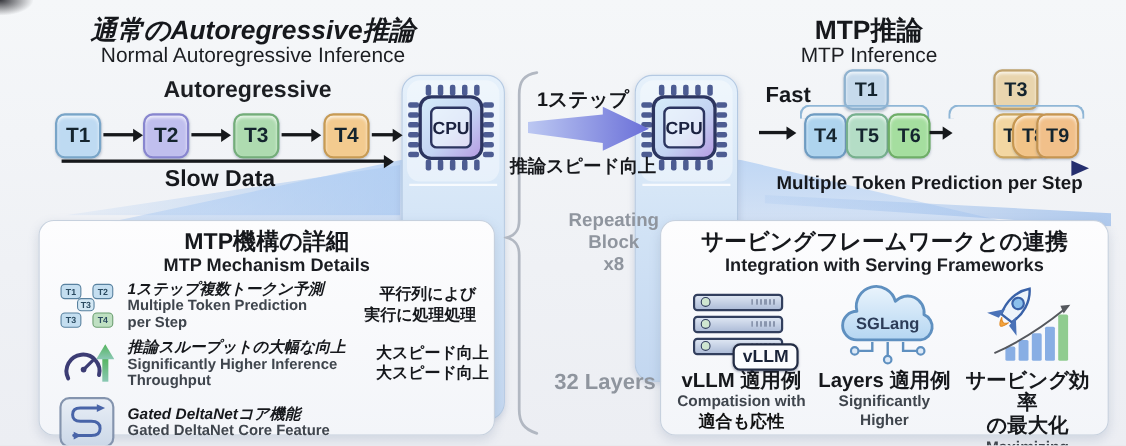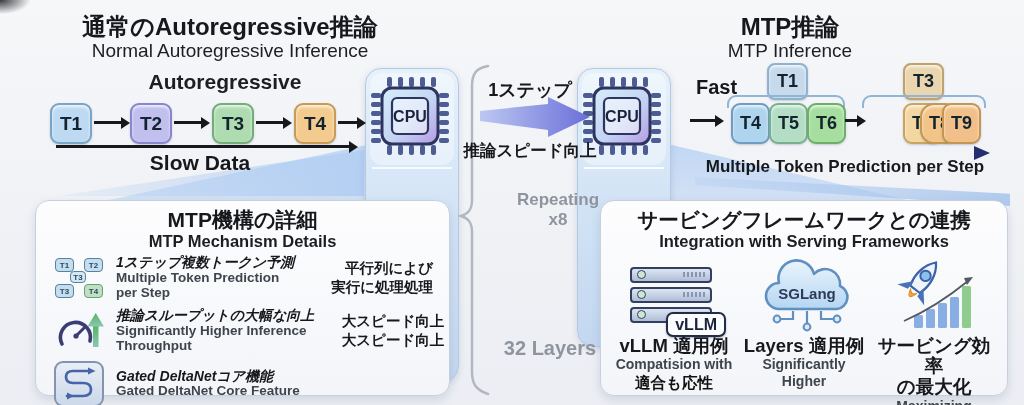--- a/index.html
+++ b/index.html
@@ -170,21 +170,21 @@
         <rect x="73" y="39" width="10" height="5" rx="2"></rect>
         <rect x="73" y="48" width="10" height="5" rx="2"></rect>
         <rect x="73" y="57" width="10" height="5" rx="2"></rect>
         <rect x="73" y="66" width="10" height="5" rx="2"></rect>
     </g>
     <rect x="16" y="16" width="56" height="56" rx="10" fill="url(#chipg2)" stroke="#2c3560" stroke-width="3"></rect>
     <rect x="26" y="26" width="36" height="36" rx="5" fill="rgba(255,255,255,.5)" stroke="#2c3560" stroke-width="2.2"></rect>
     <text x="44" y="50" text-anchor="middle" font-size="16" font-weight="bold" fill="#1b2240">CPU</text>
   </svg>
 
-  <div class="abs ctr bold" style="left:30px;top:11px;width:400px;font-size:24px;">通常のAutoregressive推論</div>
+  <div class="abs ctr bold" style="left:30px;top:11px;width:400px;font-size:24px;font-style:italic;">通常のAutoregressive推論</div>
   <div class="abs ctr" style="left:30px;top:40px;width:400px;font-size:19px;font-weight:500;color:#1c1e22;">Normal Autoregressive Inference</div>
   <div class="abs ctr" style="left:55px;top:70px;width:340px;font-size:21px;font-weight:700;color:#1c1e22;">Autoregressive</div>
 
   <div class="token" style="left: 50px; top: 103px; background: rgb(190, 218, 242); border-color: rgb(121, 165, 200);">T1</div>
   <div class="harrow" style="left:94px;top:121px;width:28px;"></div>
   <div class="token" style="left: 130px; top: 103px; background: rgb(192, 191, 238); border-color: rgb(136, 134, 207);">T2</div>
   <div class="harrow" style="left:174px;top:121px;width:28px;"></div>
   <div class="token" style="left: 212px; top: 103px; background: rgb(174, 219, 176); border-color: rgb(116, 173, 122);">T3</div>
   <div class="harrow" style="left:256px;top:121px;width:28px;"></div>
   <div class="token" style="left: 294px; top: 103px; background: rgb(243, 203, 143); border-color: rgb(199, 155, 85);">T4</div>
@@ -200,20 +200,21 @@
       <stop offset="0" stop-color="#bcc8f2"></stop>
           <stop offset="1" stop-color="#6a6fd8"></stop>
     </linearGradient>
       </defs>
     <polygon points="0,16 68,9 68,2 110,22 68,42 68,35 0,26" fill="url(#marr)"></polygon>
   </svg>
   <div class="abs ctr bold" style="left:445px;top:140px;width:170px;font-size:16.5px;">推論スピード向上</div>
 
   <div class="abs ctr gray-label" style="left:470px;top:190px;width:104px;font-size:17px;line-height:1.18;">
     <div>Repeating</div>
+    <div>Block</div>
     <div>x8</div>
   </div>
   <div class="abs ctr gray-label" style="left:458px;top:337px;width:112px;font-size:20px;font-weight:600;">32 Layers</div>
 
   <div class="abs ctr bold" style="left:640px;top:11px;width:300px;font-size:24px;">MTP推論</div>
   <div class="abs ctr" style="left:640px;top:40px;width:300px;font-size:19px;font-weight:500;color:#1c1e22;">MTP Inference</div>
   <div class="abs bold" style="left:696px;top:76px;font-size:20px;">Fast</div>
 
   <div class="harrow" style="left:690px;top:119px;width:26px;"></div>
 

